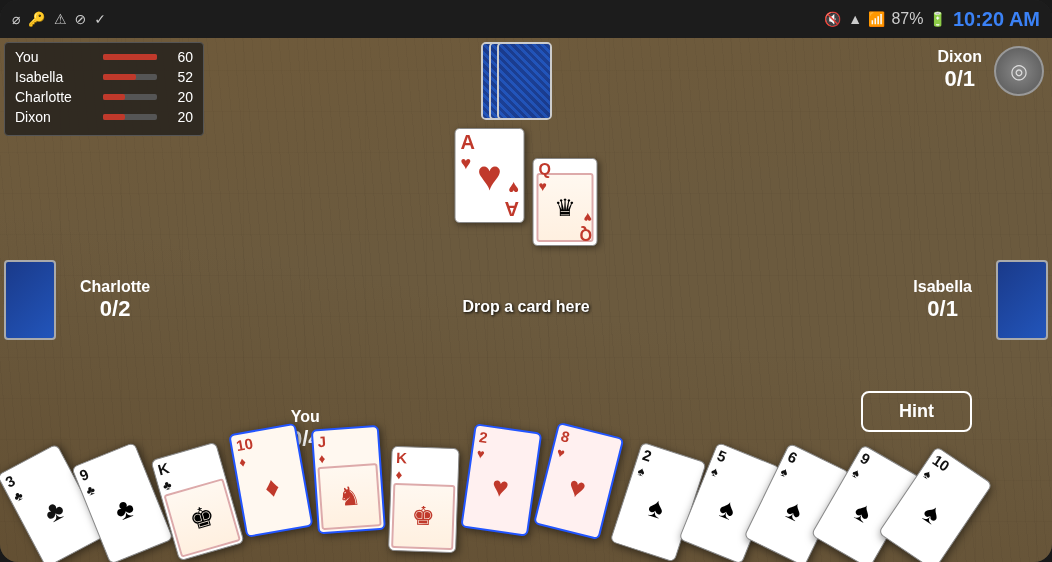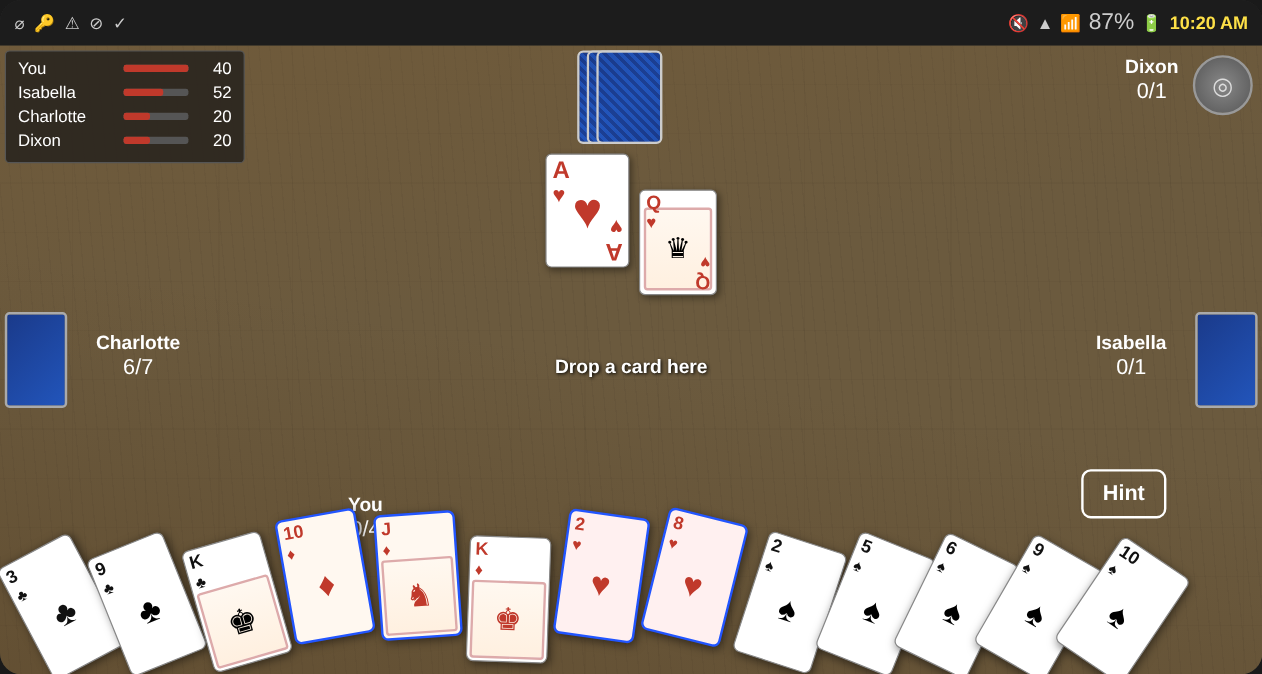--- a/index.html
+++ b/index.html
@@ -47,27 +47,27 @@
       align-items: center;
       gap: 6px;
       color: #ccc;
       font-size: 13px;
     }
     .status-icon {
       font-size: 14px;
       color: #ccc;
     }
     .battery-text {
-      font-size: 19px;
+      font-size: 16px;
       color: #ccc;
     }
     .time-text {
-      font-size: 15px;
-      font-weight: bold;
-      color: #fde047;
+      font-size: 20px;
+      font-weight: bold;
+      color: #3b82f6;
     }
 
     
     .game-area {
       flex: 1;
       background: #6b5a3e;
       background-image:
         repeating-linear-gradient(90deg, transparent, transparent 60px, rgba(0,0,0,0.03) 60px, rgba(0,0,0,0.03) 61px),
         repeating-linear-gradient(0deg, transparent, transparent 40px, rgba(0,0,0,0.03) 40px, rgba(0,0,0,0.03) 41px);
       position: relative;
@@ -202,22 +202,22 @@
       text-align: center;
       z-index: 10;
     }
     .player-label {
       color: #fff;
       font-size: 16px;
       font-weight: bold;
     }
     .player-score {
       color: #fff;
-      font-size: 18px;
-      font-weight: normal;
+      font-size: 22px;
+      font-weight: bold;
     }
 
     
     .card {
       background: #fff;
       border: 1.5px solid #888;
       border-radius: 5px;
       display: flex;
       flex-direction: column;
       position: relative;
@@ -302,21 +302,21 @@
     .hint-btn {
       position: absolute;
       bottom: 130px;
       right: 80px;
       background: transparent;
       border: 2px solid #fff;
       border-radius: 8px;
       color: #fff;
       font-size: 18px;
       font-weight: bold;
-      padding: 8px 16px;
+      padding: 8px 36px;
       cursor: pointer;
       z-index: 10;
     }
 
     
     .side-stack-left {
       position: absolute;
       left: 4px;
       top: 50%;
       transform: translateY(-50%);
@@ -409,21 +409,21 @@
   </div>
 
   <div class="game-area">
 
     <div class="score-panel">
       <div class="score-row">
         <span class="score-name">You</span>
         <div class="score-bar-container">
           <div class="score-bar" style="width:100%"></div>
         </div>
-        <span class="score-val">40</span>
+        <span class="score-val">60</span>
       </div>
       <div class="score-row">
         <span class="score-name">Isabella</span>
         <div class="score-bar-container">
           <div class="score-bar" style="width:62%"></div>
         </div>
         <span class="score-val">52</span>
       </div>
       <div class="score-row">
         <span class="score-name">Charlotte</span>
@@ -476,21 +476,21 @@
         <div class="card-top-left red" style="font-size:16px; font-weight:bold;">Q<br><span style="font-size:14px;">♥</span></div>
         <div class="face-inner" style="margin:14px 3px 3px 3px; font-size:24px;">♛</div>
         <div class="card-bottom-right red" style="font-size:16px; font-weight:bold;">Q<br><span style="font-size:14px;">♥</span></div>
       </div>
     </div>
 
     <div class="drop-zone">Drop a card here</div>
 
     <div class="charlotte-left">
       <div class="player-label">Charlotte</div>
-      <div class="player-score">6/7</div>
+      <div class="player-score">0/2</div>
     </div>
 
     <div class="you-score">
       <div class="player-label">You</div>
       <div class="player-score">0/4</div>
     </div>
 
     <div class="isabella-right">
       <div class="player-label">Isabella</div>
       <div class="player-score">0/1</div>

